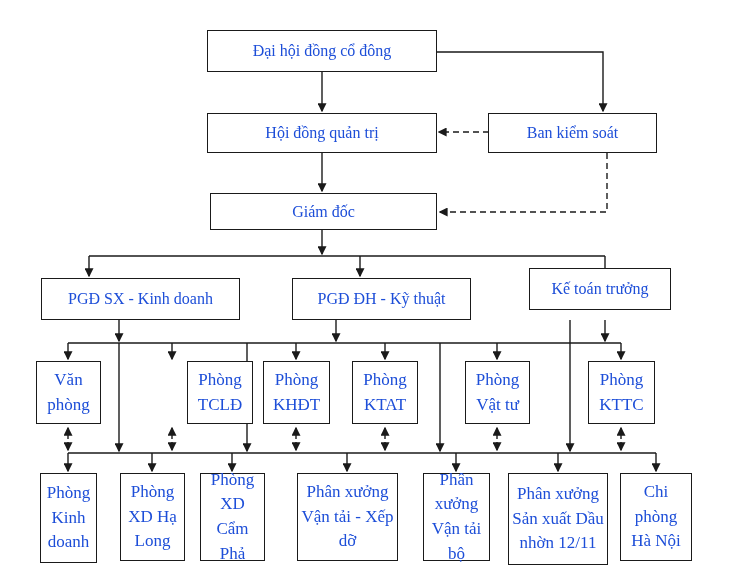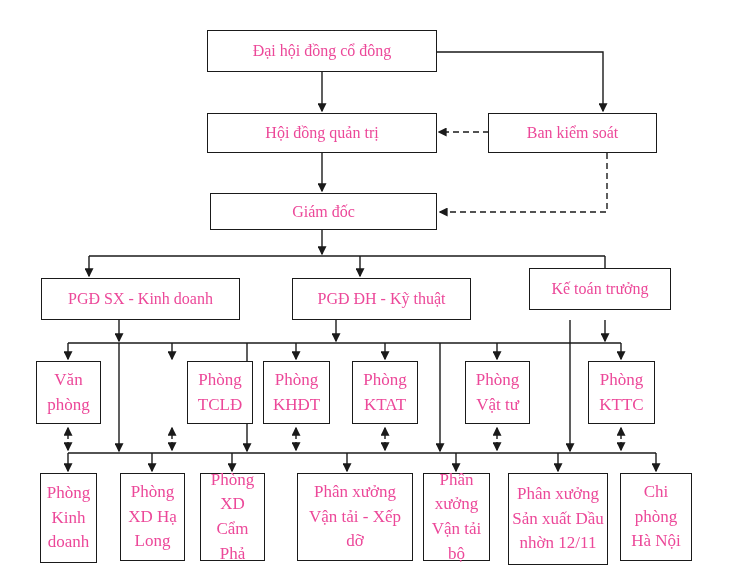--- a/index.html
+++ b/index.html
@@ -1,18 +1,18 @@
 <!DOCTYPE html>
 <html><head>
 <meta charset="utf-8">
 <style>
   html,body{margin:0;padding:0;background:#ffffff;}
   .canvas{
     position:relative;width:732px;height:586px;background:#ffffff;overflow:hidden;
-    font-family:"Liberation Serif","DejaVu Serif",serif;color:#ec4899;
+    font-family:"Liberation Serif","DejaVu Serif",serif;color:#1d4ed8;
   }
   .wires{position:absolute;left:0;top:0;z-index:0;}
   .box{
     position:absolute;z-index:1;box-sizing:border-box;
     display:flex;align-items:center;justify-content:center;text-align:center;
     border:1.4px solid #1a1a1a;background:#ffffff;
     line-height:1.45;padding:2px 3px;
   }
   .lv-top{font-size:16px;}
   .lv-small{font-size:17px;}
@@ -94,18 +94,18 @@
   <div class="box lv-small" style="left:36px;top:361px;width:65px;height:63px;">Văn phòng</div>
   <div class="box lv-small" style="left:139px;top:361px;width:66px;height:63px;margin-left:48px;">Phòng TCLĐ</div>
   <div class="box lv-small" style="left:263px;top:361px;width:67px;height:63px;">Phòng KHĐT</div>
   <div class="box lv-small" style="left:352px;top:361px;width:66px;height:63px;">Phòng KTAT</div>
   <div class="box lv-small" style="left:465px;top:361px;width:65px;height:63px;">Phòng Vật tư</div>
   <div class="box lv-small" style="left:588px;top:361px;width:67px;height:63px;">Phòng KTTC</div>
 
   <div class="box lv-small" style="left:40px;top:473px;width:57px;height:90px;">Phòng Kinh doanh</div>
   <div class="box lv-small" style="left:120px;top:473px;width:65px;height:88px;">Phòng XD Hạ Long</div>
   <div class="box lv-small tight" style="left:200px;top:473px;width:65px;height:88px;">Phòng XD Cẩm Phả</div>
-  <div class="box lv-small" style="left:297px;top:473px;width:116px;height:88px;">Phân xưởng Vận tải - Xếp dỡ</div>
+  <div class="box lv-small" style="left:297px;top:473px;width:101px;height:88px;">Phân xưởng Vận tải - Xếp dỡ</div>
   <div class="box lv-small" style="left:423px;top:473px;width:67px;height:88px;">Phân xưởng Vận tải bộ</div>
   <div class="box lv-small" style="left:508px;top:473px;width:100px;height:92px;">Phân xưởng Sản xuất Dầu nhờn 12/11</div>
   <div class="box lv-small tight" style="left:620px;top:473px;width:72px;height:88px;">Chi phòng Hà Nội</div>
 
 </div>
 
 </body></html>

